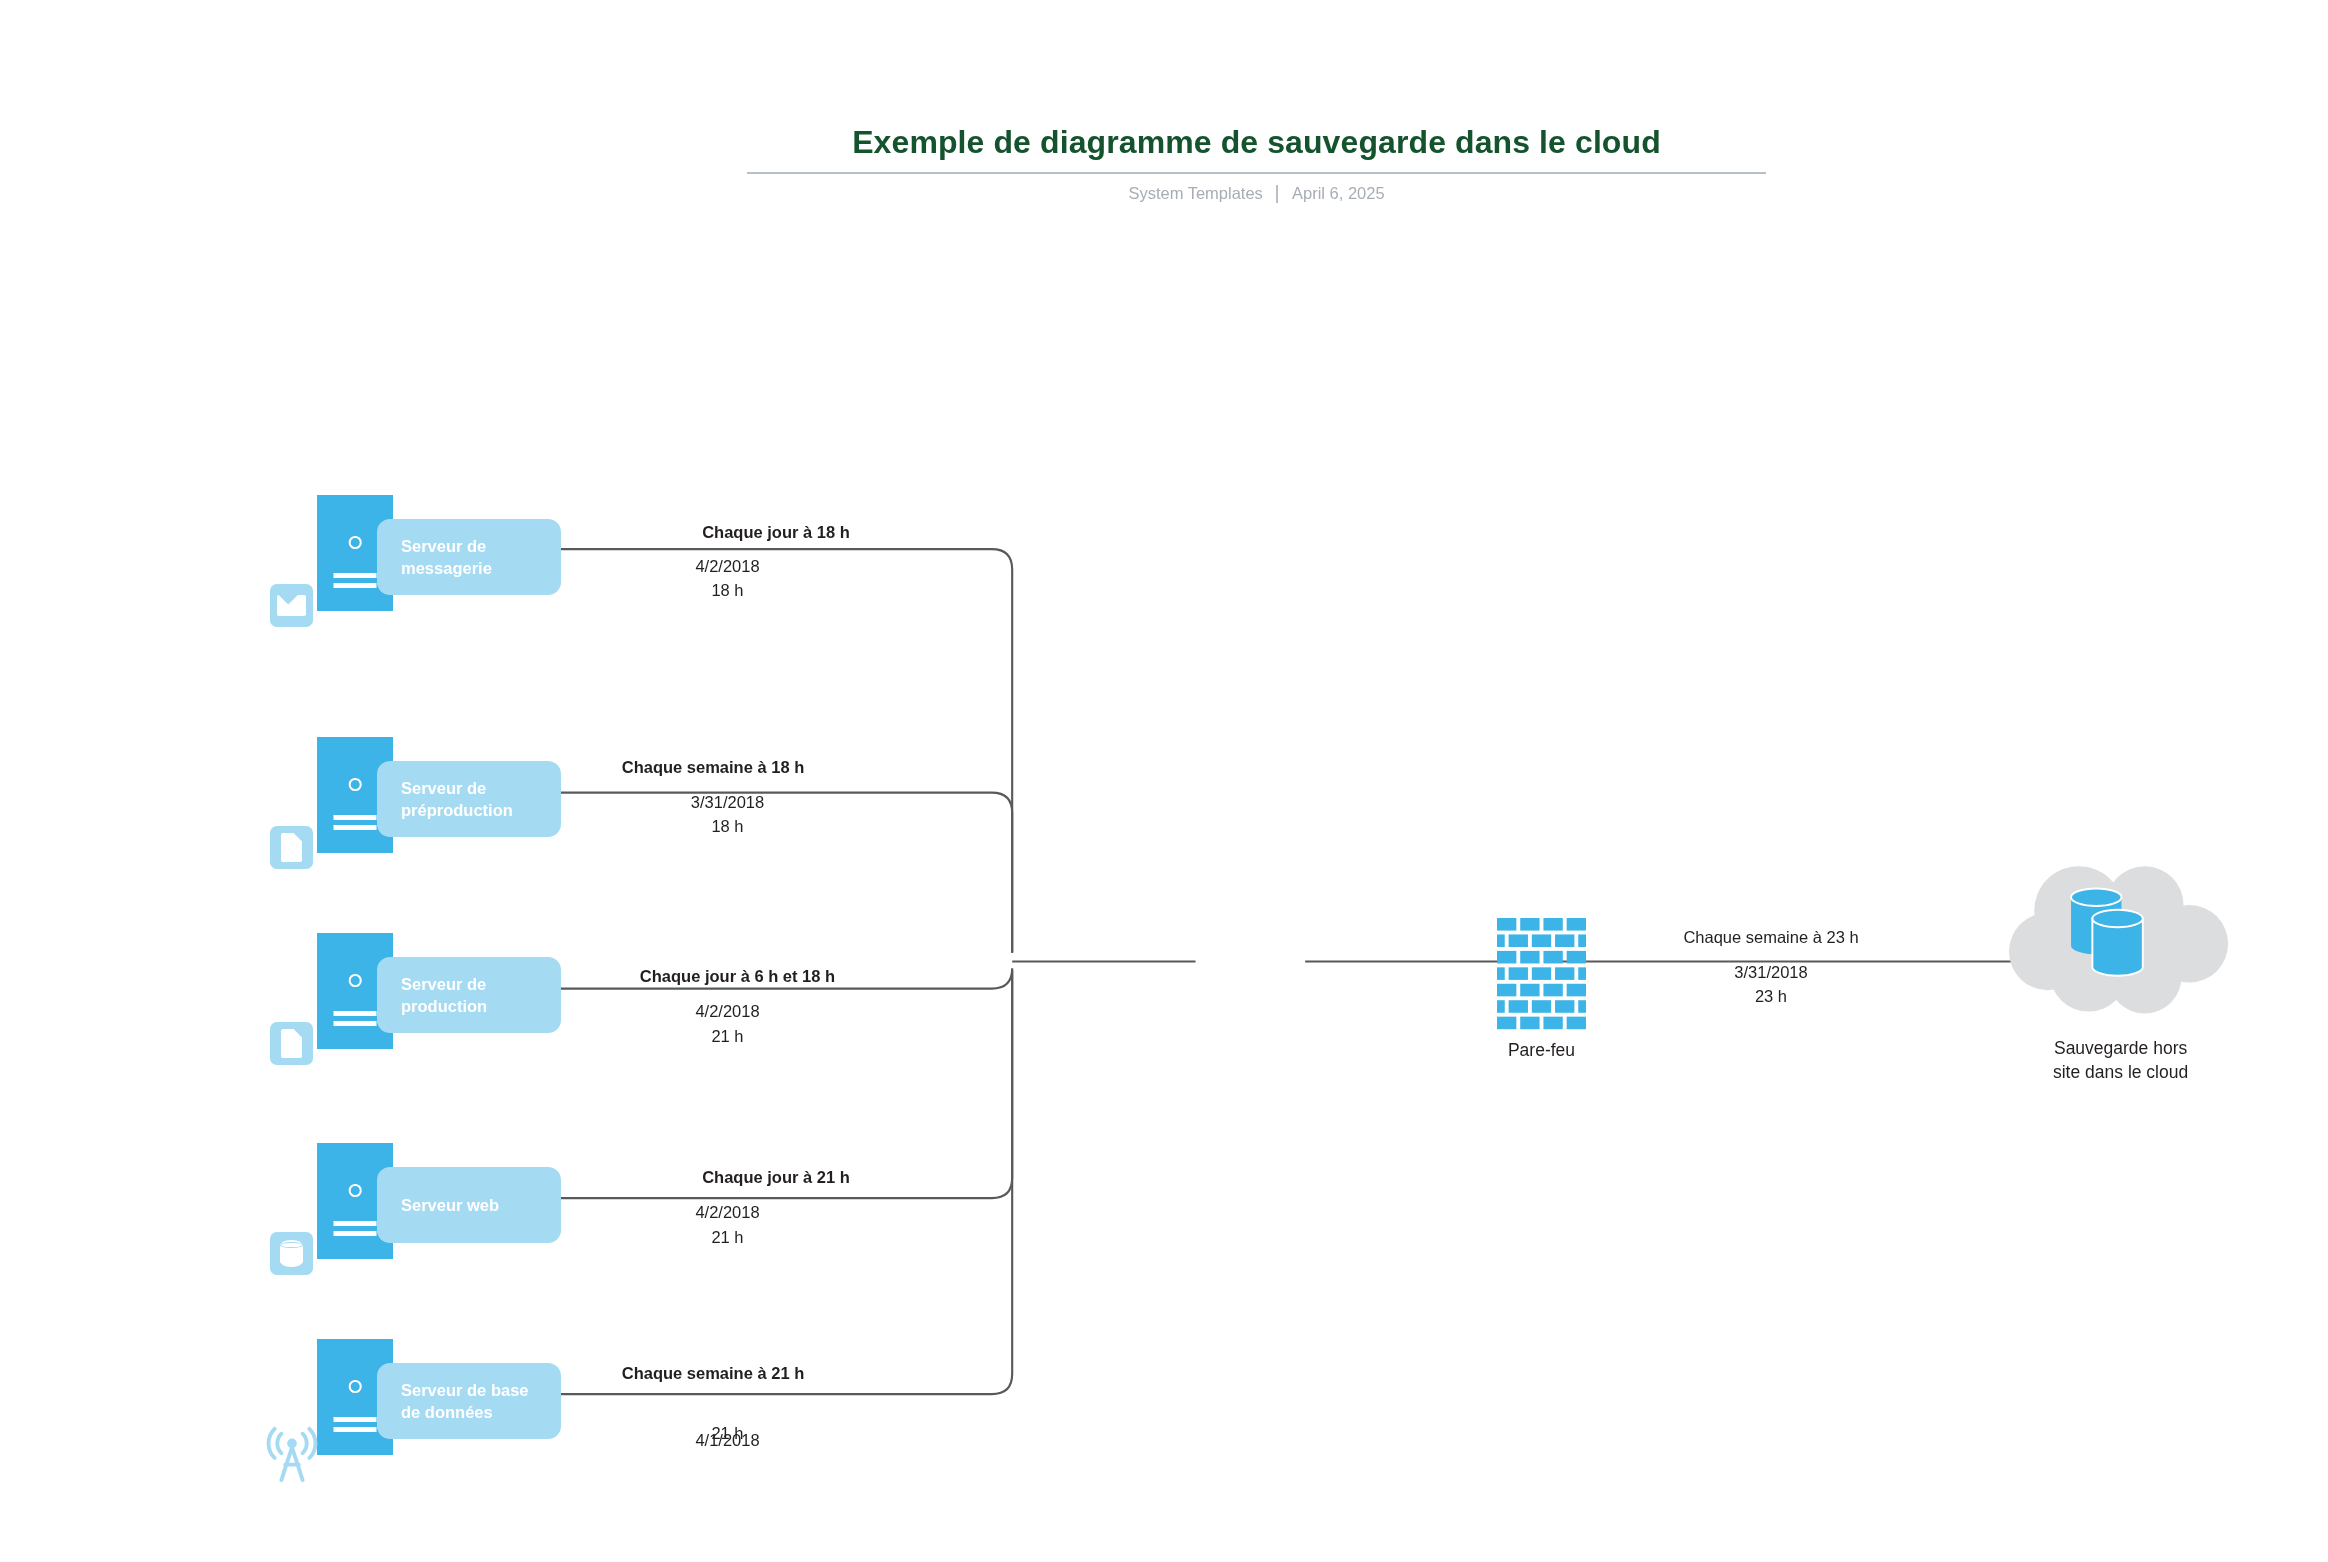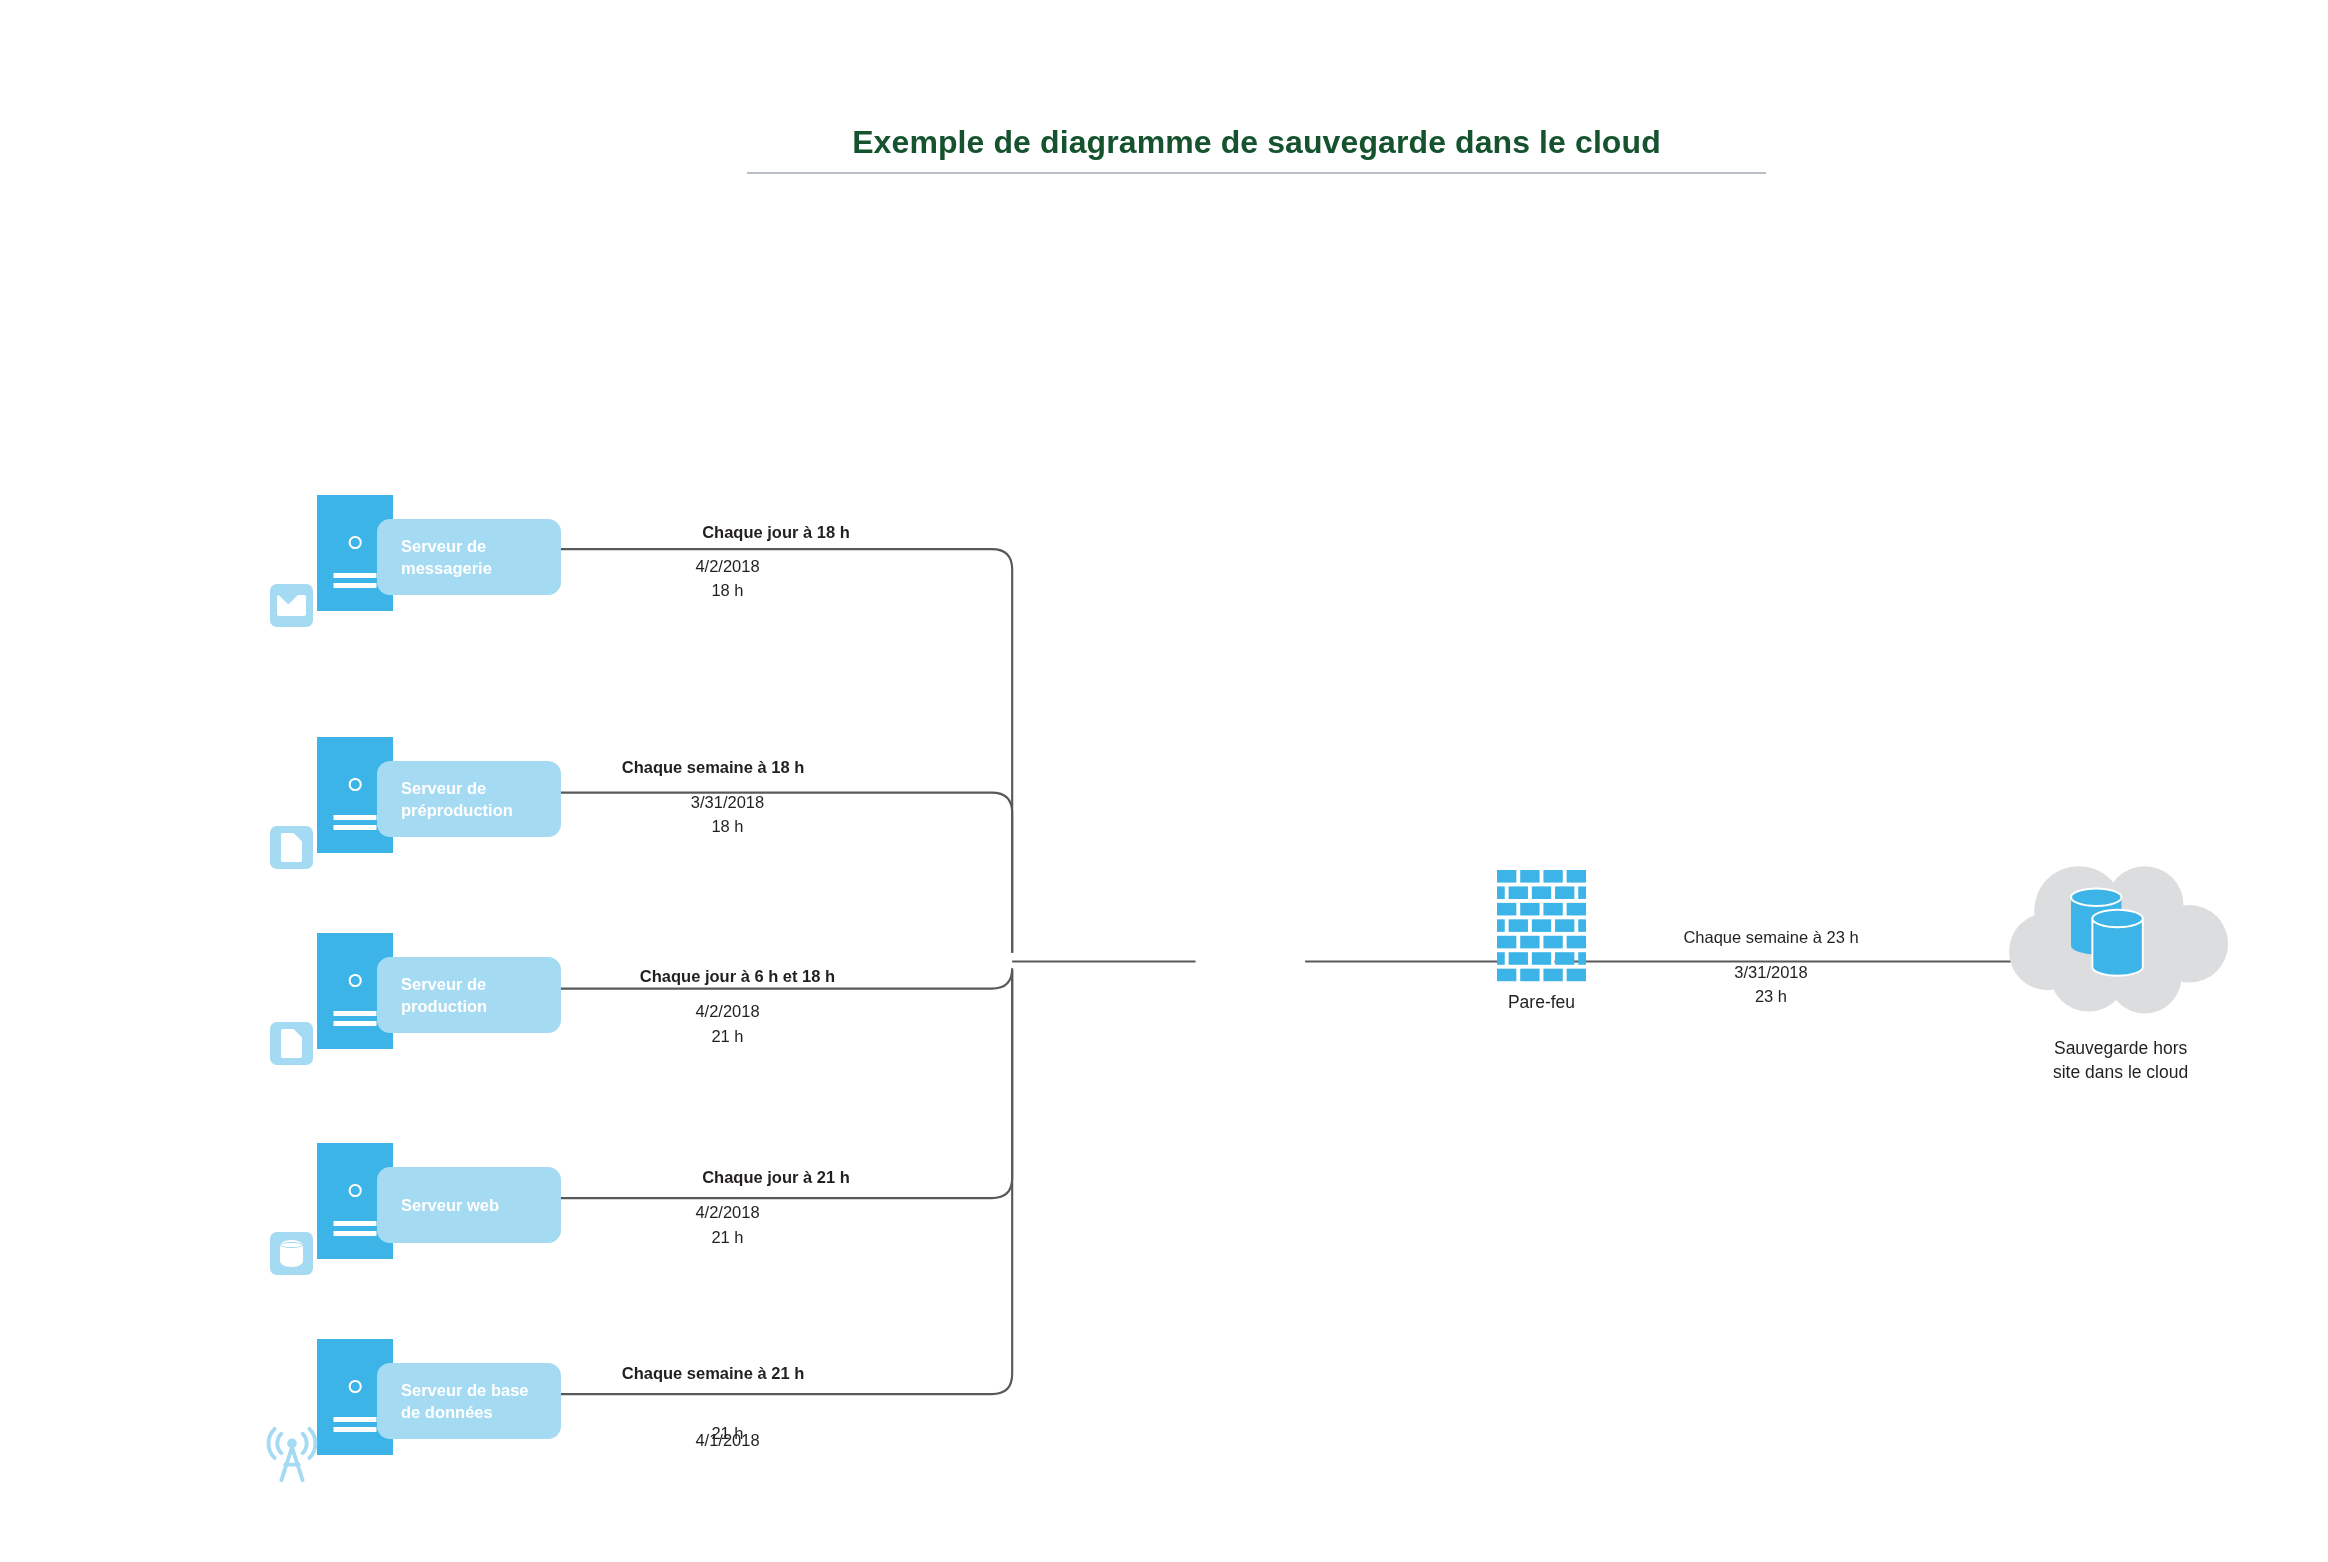--- a/index.html
+++ b/index.html
@@ -189,20 +189,25 @@
     color: #231f20;
     line-height: 1.35;
     white-space: nowrap;
   }
 </style>
 </head>
 <body>
 
 <div id="header">
   <div id="doc-title">Exemple de diagramme de sauvegarde dans le cloud</div>
+  <div id="subtitle-row">
+    <span>System Templates</span>
+    <span class="subtitle-sep"></span>
+    <span>April 6, 2025</span>
+  </div>
 </div>
 
 <div id="canvas">
 
   <svg id="wires" width="2329" height="1562" viewBox="0 0 2400 1610">
     <g fill="none" stroke="#58595b" stroke-width="2.2">
 
       <path d="M548,566 H1022 Q1043,566 1043,587 V982"></path>
 
       <path d="M548,817 H1022 Q1043,817 1043,838 V982"></path>
@@ -347,21 +352,21 @@
 
   <div class="wire-title" style="left:582px; top:1363px; width:262px;">Chaque semaine à 21 h</div>
   <div class="wire-sub" style="left:582px; top:1398px; width:291px;margin-top:32px;">4/1/2018</div>
   <div class="wire-sub" style="left:582px; top:1423px; width:291px;">21 h</div>
 
   <div class="wire-title light" style="left:1640px; top:927px; width:262px;">Chaque semaine à 23 h</div>
   <div class="wire-sub" style="left:1640px; top:962px; width:262px;">3/31/2018</div>
   <div class="wire-sub" style="left:1640px; top:986px; width:262px;">23 h</div>
 
 
-  <div class="figure" style="left:1497px; top:870px;">
+  <div class="figure" style="left:1497px; top:918px;">
     <svg width="89" height="118" viewBox="0 0 92 122">
       <g fill="#3cb4e7">
 
         <rect x="0" y="0" width="20" height="13"></rect>
         <rect x="24" y="0" width="20" height="13"></rect>
         <rect x="48" y="0" width="20" height="13"></rect>
         <rect x="72" y="0" width="20" height="13"></rect>
 
         <rect x="0" y="17" width="8" height="13"></rect>
         <rect x="12" y="17" width="20" height="13"></rect>

